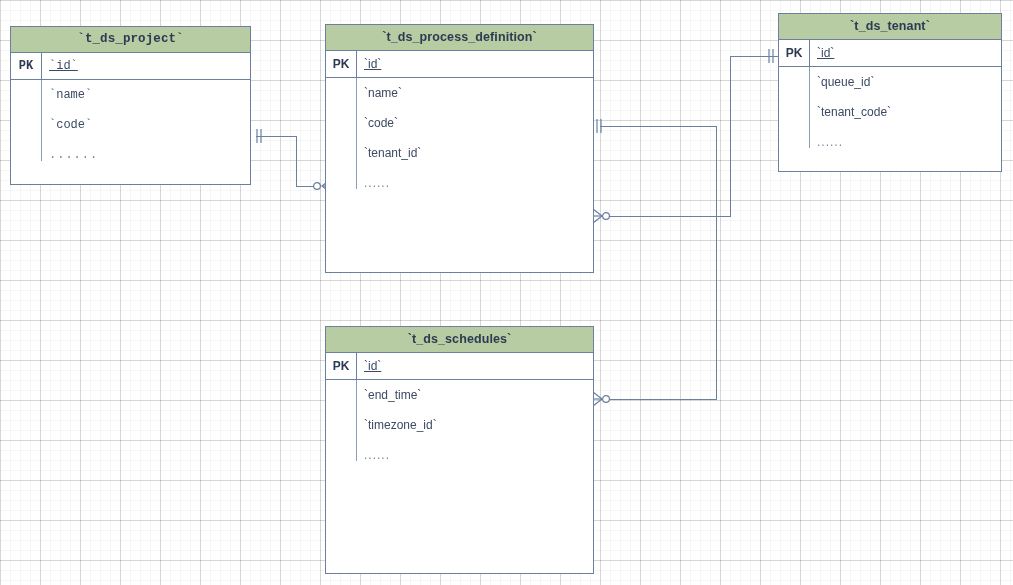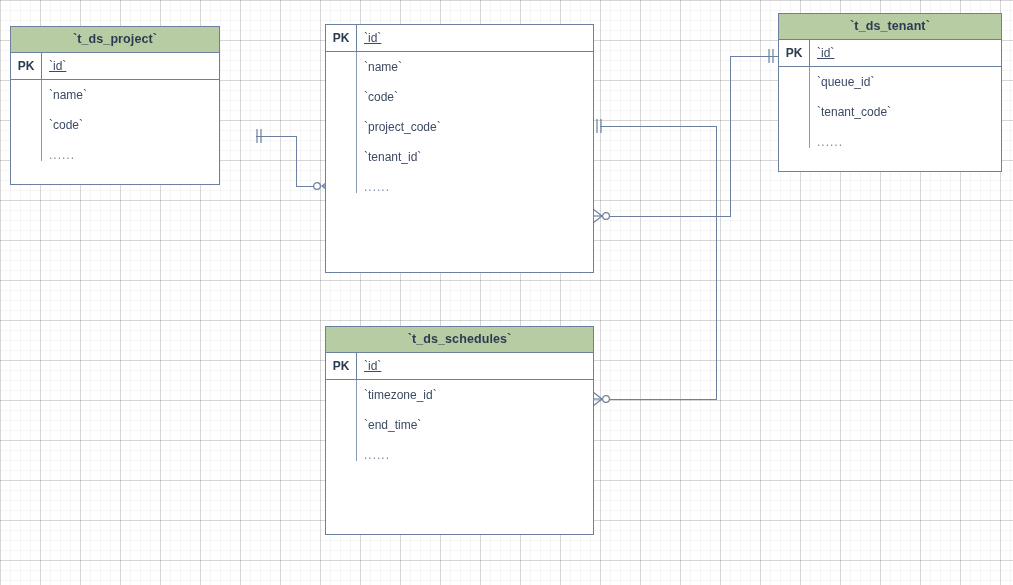--- a/index.html
+++ b/index.html
@@ -169,74 +169,74 @@
     </svg>
   </div>
 
   <div class="marker" style="left:766px; top:48px;">
     <svg width="14" height="16" viewBox="0 0 14 16">
       <line x1="3" y1="1" x2="3" y2="15" stroke="#6b7f9e" stroke-width="1.2"></line>
       <line x1="7" y1="1" x2="7" y2="15" stroke="#6b7f9e" stroke-width="1.2"></line>
     </svg>
   </div>
 
-  <div class="entity" style="left:10px; top:26px; width:210px; height:159px;">
+  <div class="entity" style="left:10px; top:26px; width:241px; height:159px;font-family:Liberation Mono, monospace;">
     <div class="entity-title">`t_ds_project`</div>
     <div class="pk-row">
       <span class="pk-label">PK</span>
       <span class="col-divider"></span>
       <span class="pk-value">`id`</span>
     </div>
     <div class="fields">
       <span class="body-divider"></span>
       <div class="field">`name`</div>
       <div class="field">`code`</div>
       <div class="field ellipsis">......</div>
     </div>
   </div>
 
   <div class="entity" style="left:325px; top:24px; width:269px; height:249px;">
+    <div class="entity-title">`t_ds_process_definition`</div>
     <div class="pk-row">
       <span class="pk-label">PK</span>
       <span class="col-divider"></span>
       <span class="pk-value">`id`</span>
     </div>
     <div class="fields">
       <span class="body-divider"></span>
       <div class="field">`name`</div>
       <div class="field">`code`</div>
-      <div class="field">`project_code`</div>
       <div class="field">`tenant_id`</div>
       <div class="field ellipsis">......</div>
     </div>
   </div>
 
   <div class="entity" style="left:778px; top:13px; width:224px; height:159px;">
     <div class="entity-title">`t_ds_tenant`</div>
     <div class="pk-row">
       <span class="pk-label">PK</span>
       <span class="col-divider"></span>
       <span class="pk-value">`id`</span>
     </div>
     <div class="fields">
       <span class="body-divider"></span>
       <div class="field">`queue_id`</div>
       <div class="field">`tenant_code`</div>
       <div class="field ellipsis">......</div>
     </div>
   </div>
 
-  <div class="entity" style="left:325px; top:326px; width:269px; height:209px;">
+  <div class="entity" style="left:325px; top:326px; width:269px; height:248px;">
     <div class="entity-title">`t_ds_schedules`</div>
     <div class="pk-row">
       <span class="pk-label">PK</span>
       <span class="col-divider"></span>
       <span class="pk-value">`id`</span>
     </div>
     <div class="fields">
       <span class="body-divider"></span>
+      <div class="field">`end_time`</div>
       <div class="field">`timezone_id`</div>
-      <div class="field">`end_time`</div>
       <div class="field ellipsis">......</div>
     </div>
   </div>
 
 </div>
 
 </body></html>

